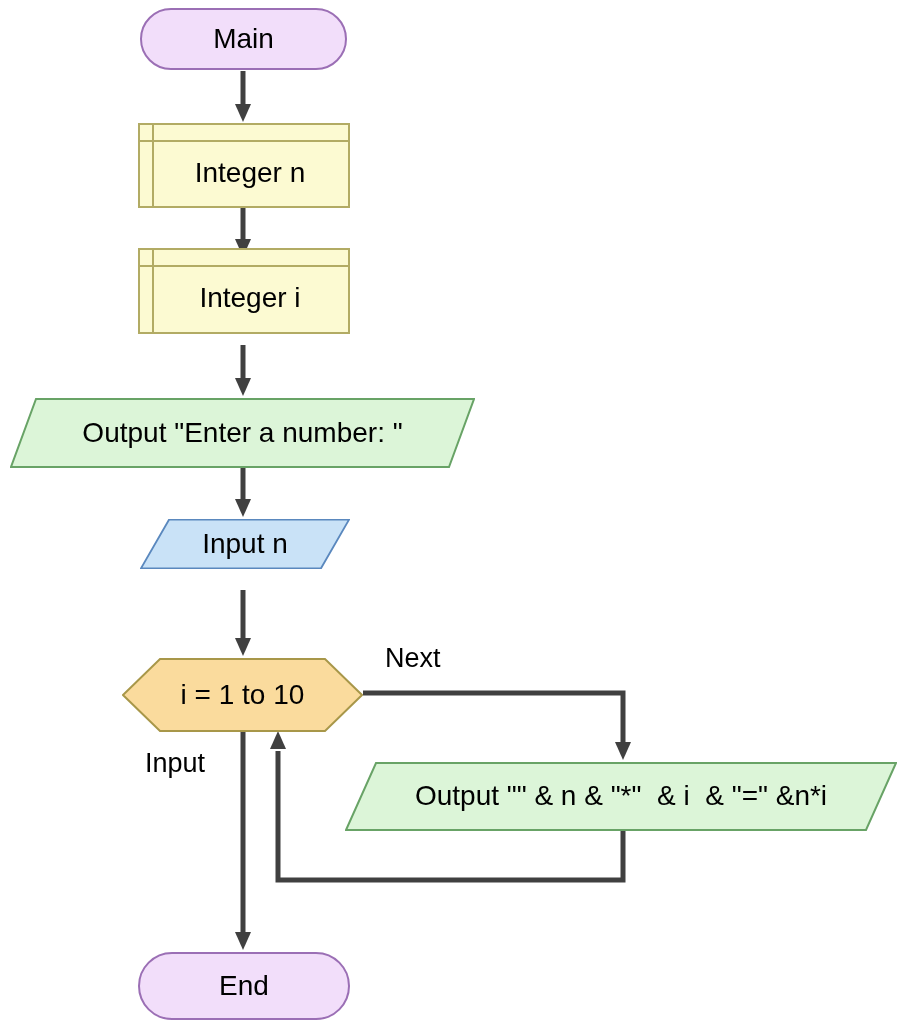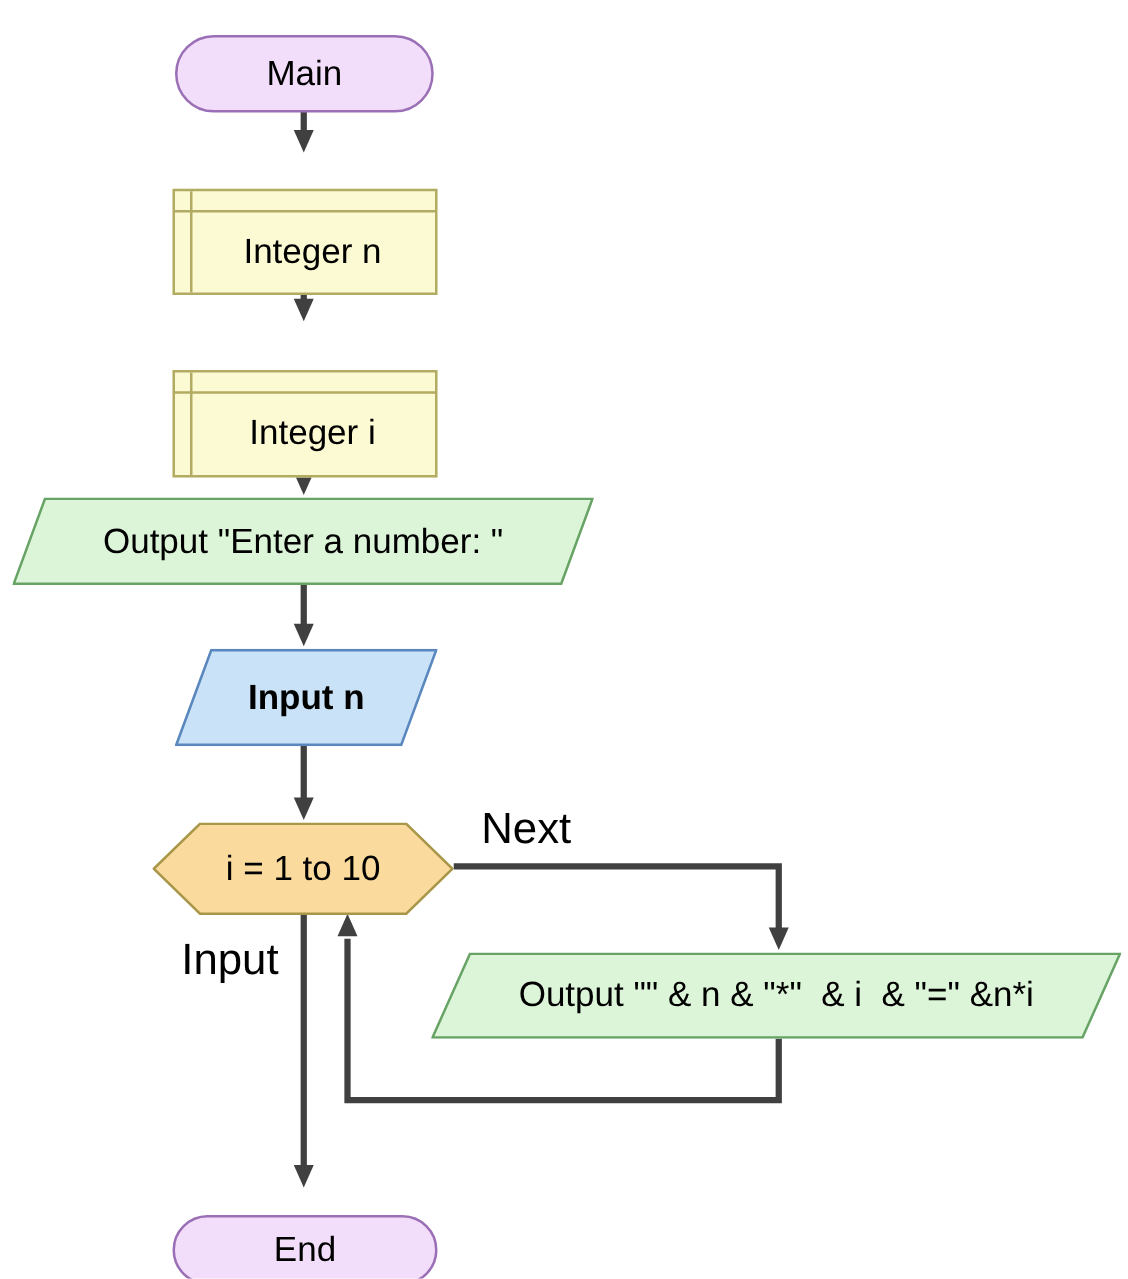--- a/index.html
+++ b/index.html
@@ -16,37 +16,36 @@
     font-family:"Liberation Sans",sans-serif;color:var(--text);overflow:hidden;
   }
   .node{position:absolute;display:flex;align-items:center;justify-content:center;box-sizing:border-box;}
   .node .label{
     position:relative;z-index:2;font-size:28px;line-height:1.1;
     white-space:pre;text-align:center;color:var(--text);
   }
   .terminal{
     background:var(--terminal-fill);border:2px solid var(--terminal-border);
     border-radius:999px;
-    margin-top:20px;
   }
   .declare{
-    background:var(--declare-fill);border:2px solid var(--declare-border);margin-top:28px;
+    background:var(--declare-fill);border:2px solid var(--declare-border);
   }
   .declare .vline{position:absolute;left:12px;top:0;bottom:0;width:2px;background:var(--declare-border);}
   .declare .hline{position:absolute;left:0;right:0;top:15px;height:2px;background:var(--declare-border);}
   .declare .label{padding-left:12px;padding-top:15px;}
   .shape-svg{position:absolute;left:0;top:0;width:100%;height:100%;z-index:1;}
   .fill-output{fill:var(--output-fill);stroke:var(--output-border);stroke-width:2;}
   .fill-input{fill:var(--input-fill);stroke:var(--input-border);stroke-width:2;}
   .fill-loop{fill:var(--loop-fill);stroke:var(--loop-border);stroke-width:2;}
   .edge-layer{position:absolute;left:0;top:0;z-index:0;}
   .edge-layer path,.edge-layer line{stroke:var(--connector);stroke-width:5;fill:none;stroke-linejoin:miter;}
   .edge-layer polygon{fill:var(--connector);stroke:none;}
   .edge-label{
-    position:absolute;font-size:35px;line-height:1;white-space:pre;z-index:2;color:var(--text);
+    position:absolute;font-size:27px;line-height:1;white-space:pre;z-index:2;color:var(--text);
   }
 </style>
 </head>
 <body>
 
 <div class="canvas">
 
   <svg class="edge-layer" width="902" height="1023" viewBox="0 0 902 1023">
     <g>
       <line x1="243" y1="71" x2="243" y2="106"></line>
@@ -88,51 +87,51 @@
   <div class="node terminal" style="left:140px;top:8px;width:207px;height:62px;">
     <span class="label">Main</span>
   </div>
 
   <div class="node declare" style="left:138px;top:123px;width:212px;height:85px;">
     <span class="vline"></span>
     <span class="hline"></span>
     <span class="label">Integer n</span>
   </div>
 
-  <div class="node declare" style="left:138px;top:268px;width:212px;height:86px;">
+  <div class="node declare" style="left:138px;top:248px;width:212px;height:86px;">
     <span class="vline"></span>
     <span class="hline"></span>
     <span class="label">Integer i</span>
   </div>
 
   <div class="node" style="left:10px;top:398px;width:465px;height:70px;">
     <svg class="shape-svg" viewBox="0 0 465 70" preserveAspectRatio="none">
       <polygon class="fill-output" points="26,1 464,1 439,69 1,69"></polygon>
     </svg>
     <span class="label">Output "Enter a number: "</span>
   </div>
 
-  <div class="node" style="left:140px;top:519px;width:210px;height:78px;font-weight:bold;">
+  <div class="node" style="left:140px;top:519px;width:210px;height:50px;">
     <svg class="shape-svg" viewBox="0 0 210 71" preserveAspectRatio="none">
       <polygon class="fill-input" points="29,1 209,1 181,70 1,70"></polygon>
     </svg>
     <span class="label">Input n</span>
   </div>
 
   <div class="node" style="left:122px;top:658px;width:241px;height:74px;">
     <svg class="shape-svg" viewBox="0 0 241 71" preserveAspectRatio="none">
       <polygon class="fill-loop" points="1,35.5 38,1 203,1 240,35.5 203,70 38,70"></polygon>
     </svg>
     <span class="label">i = 1 to 10</span>
   </div>
 
   <div class="node" style="left:345px;top:762px;width:552px;height:69px;">
     <svg class="shape-svg" viewBox="0 0 552 69" preserveAspectRatio="none">
       <polygon class="fill-output" points="31,1 551,1 521,68 1,68"></polygon>
     </svg>
     <span class="label">Output "" &amp; n &amp; "*"  &amp; i  &amp; "=" &amp;n*i</span>
   </div>
 
-  <div class="node terminal" style="left:138px;top:952px;width:212px;height:56px;">
+  <div class="node terminal" style="left:138px;top:952px;width:212px;height:68px;">
     <span class="label">End</span>
   </div>
 
 </div>
 
 </body></html>

